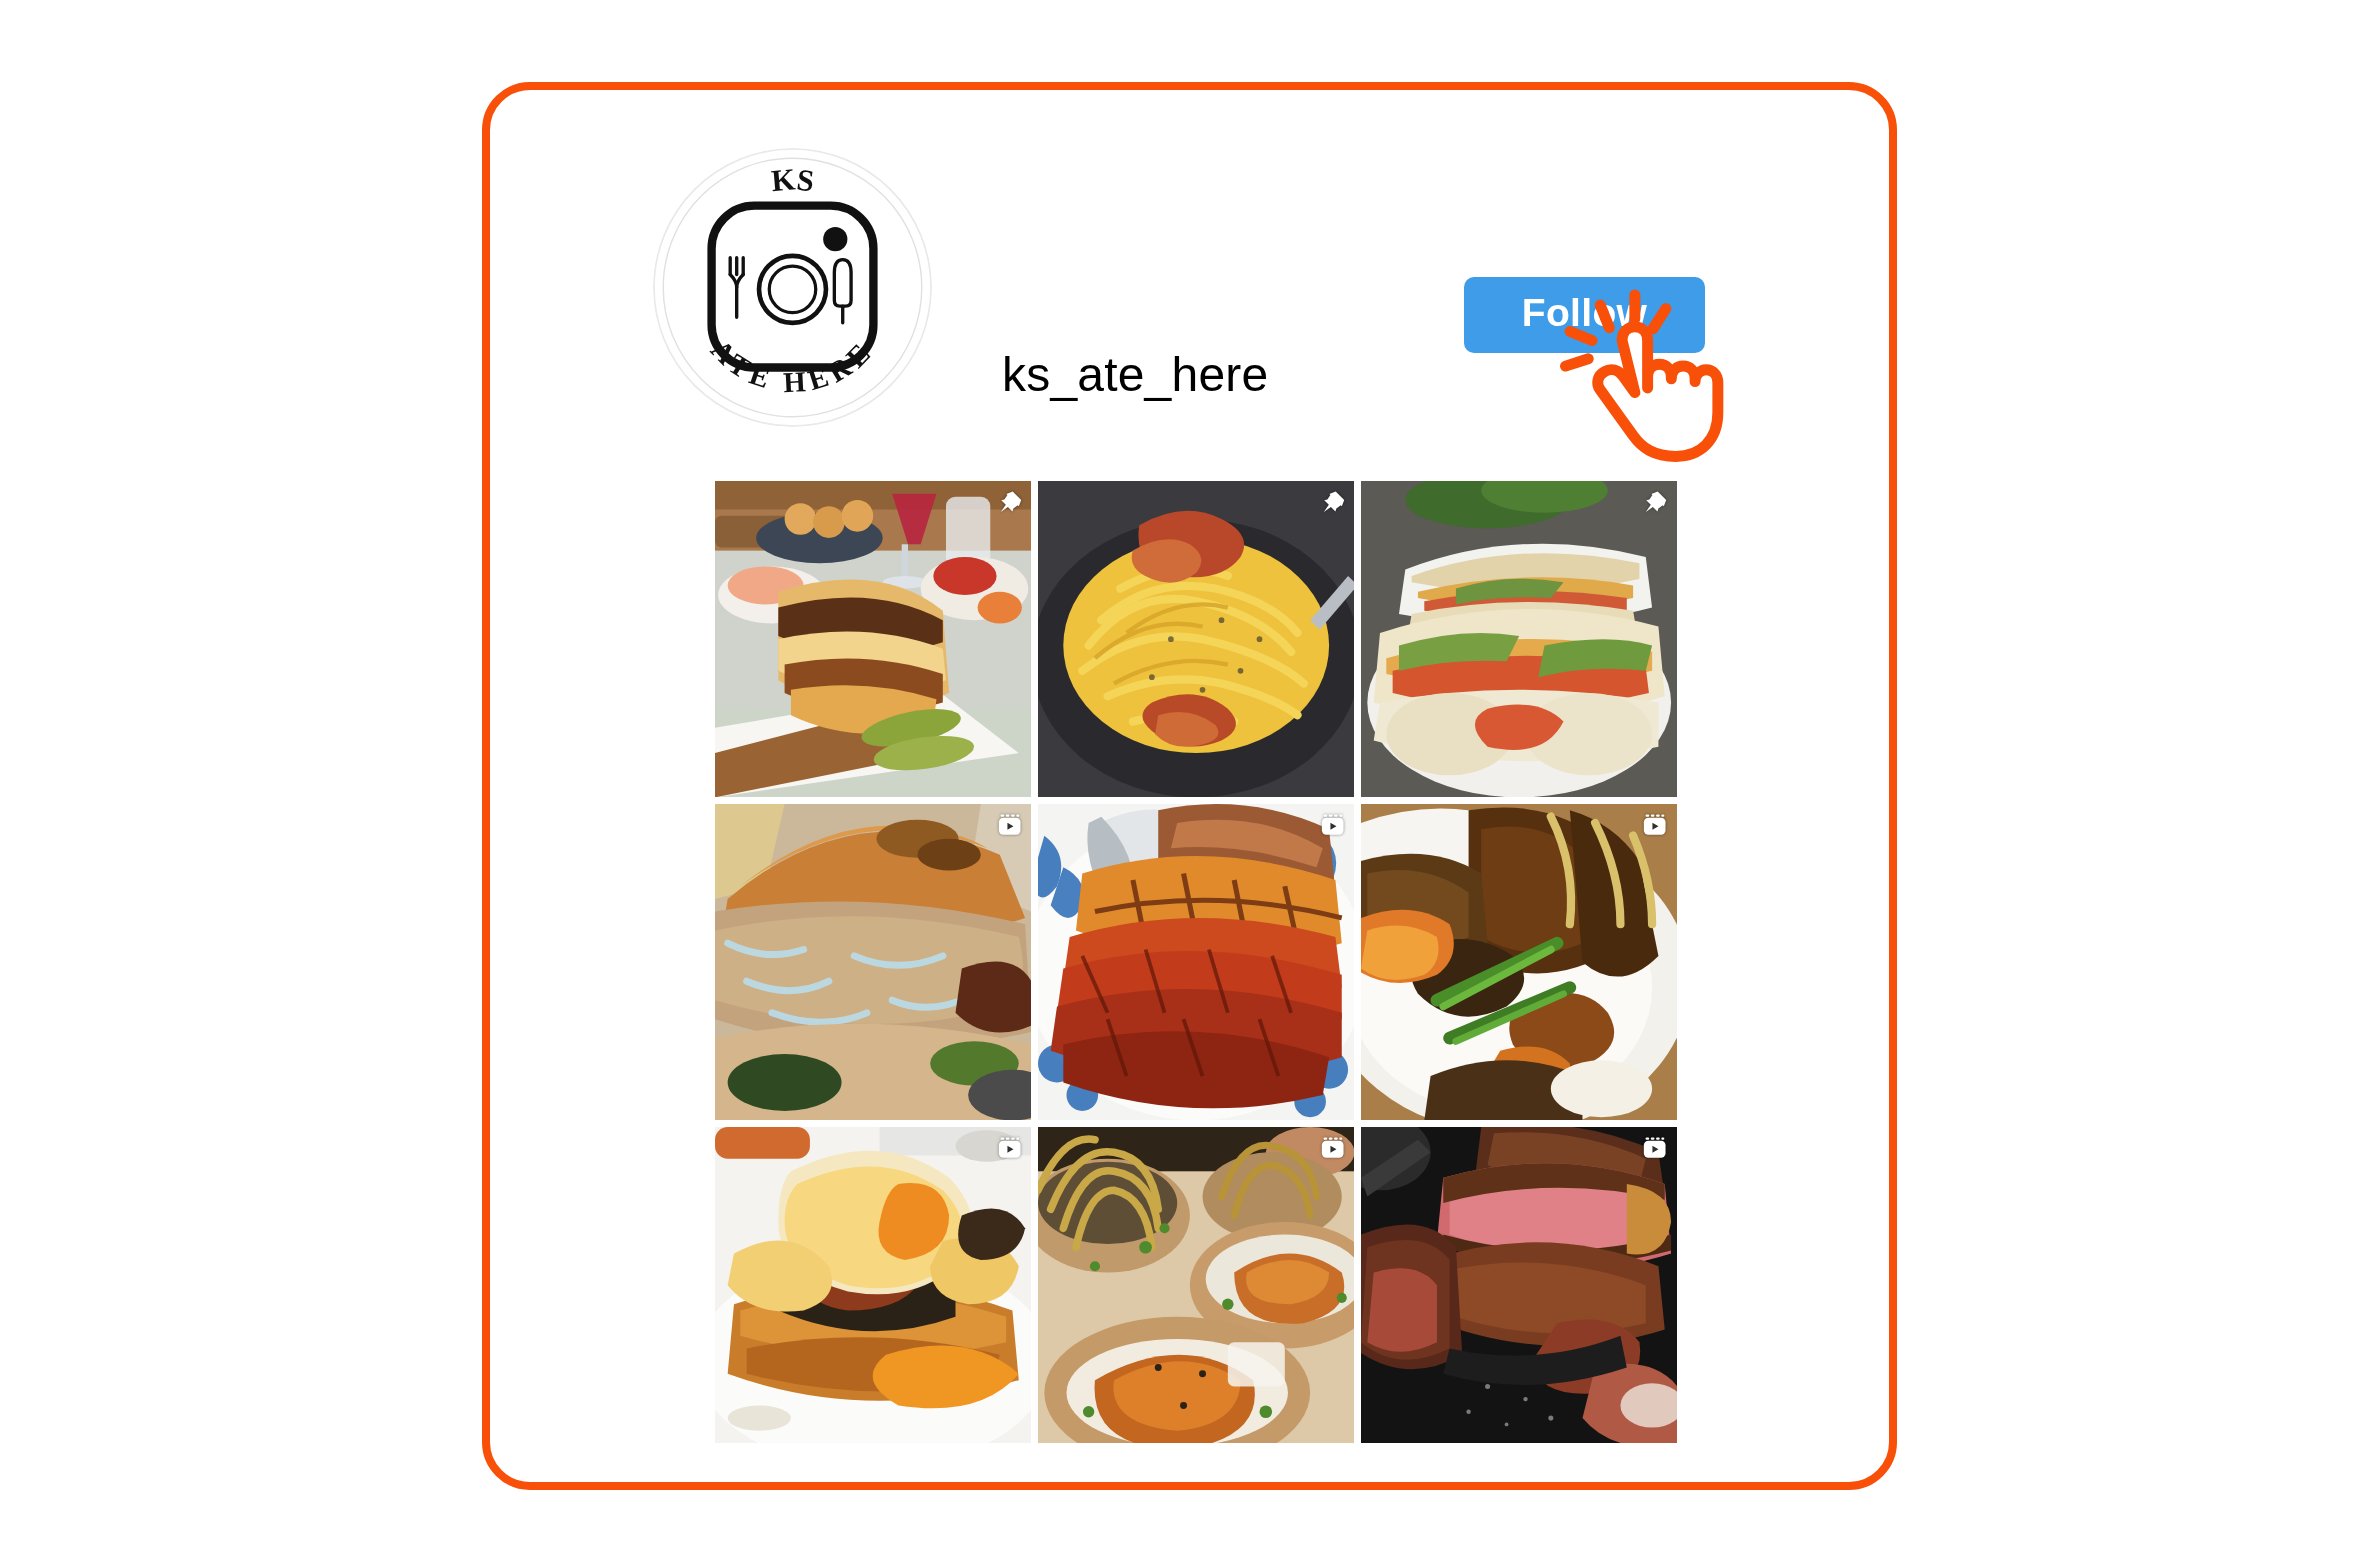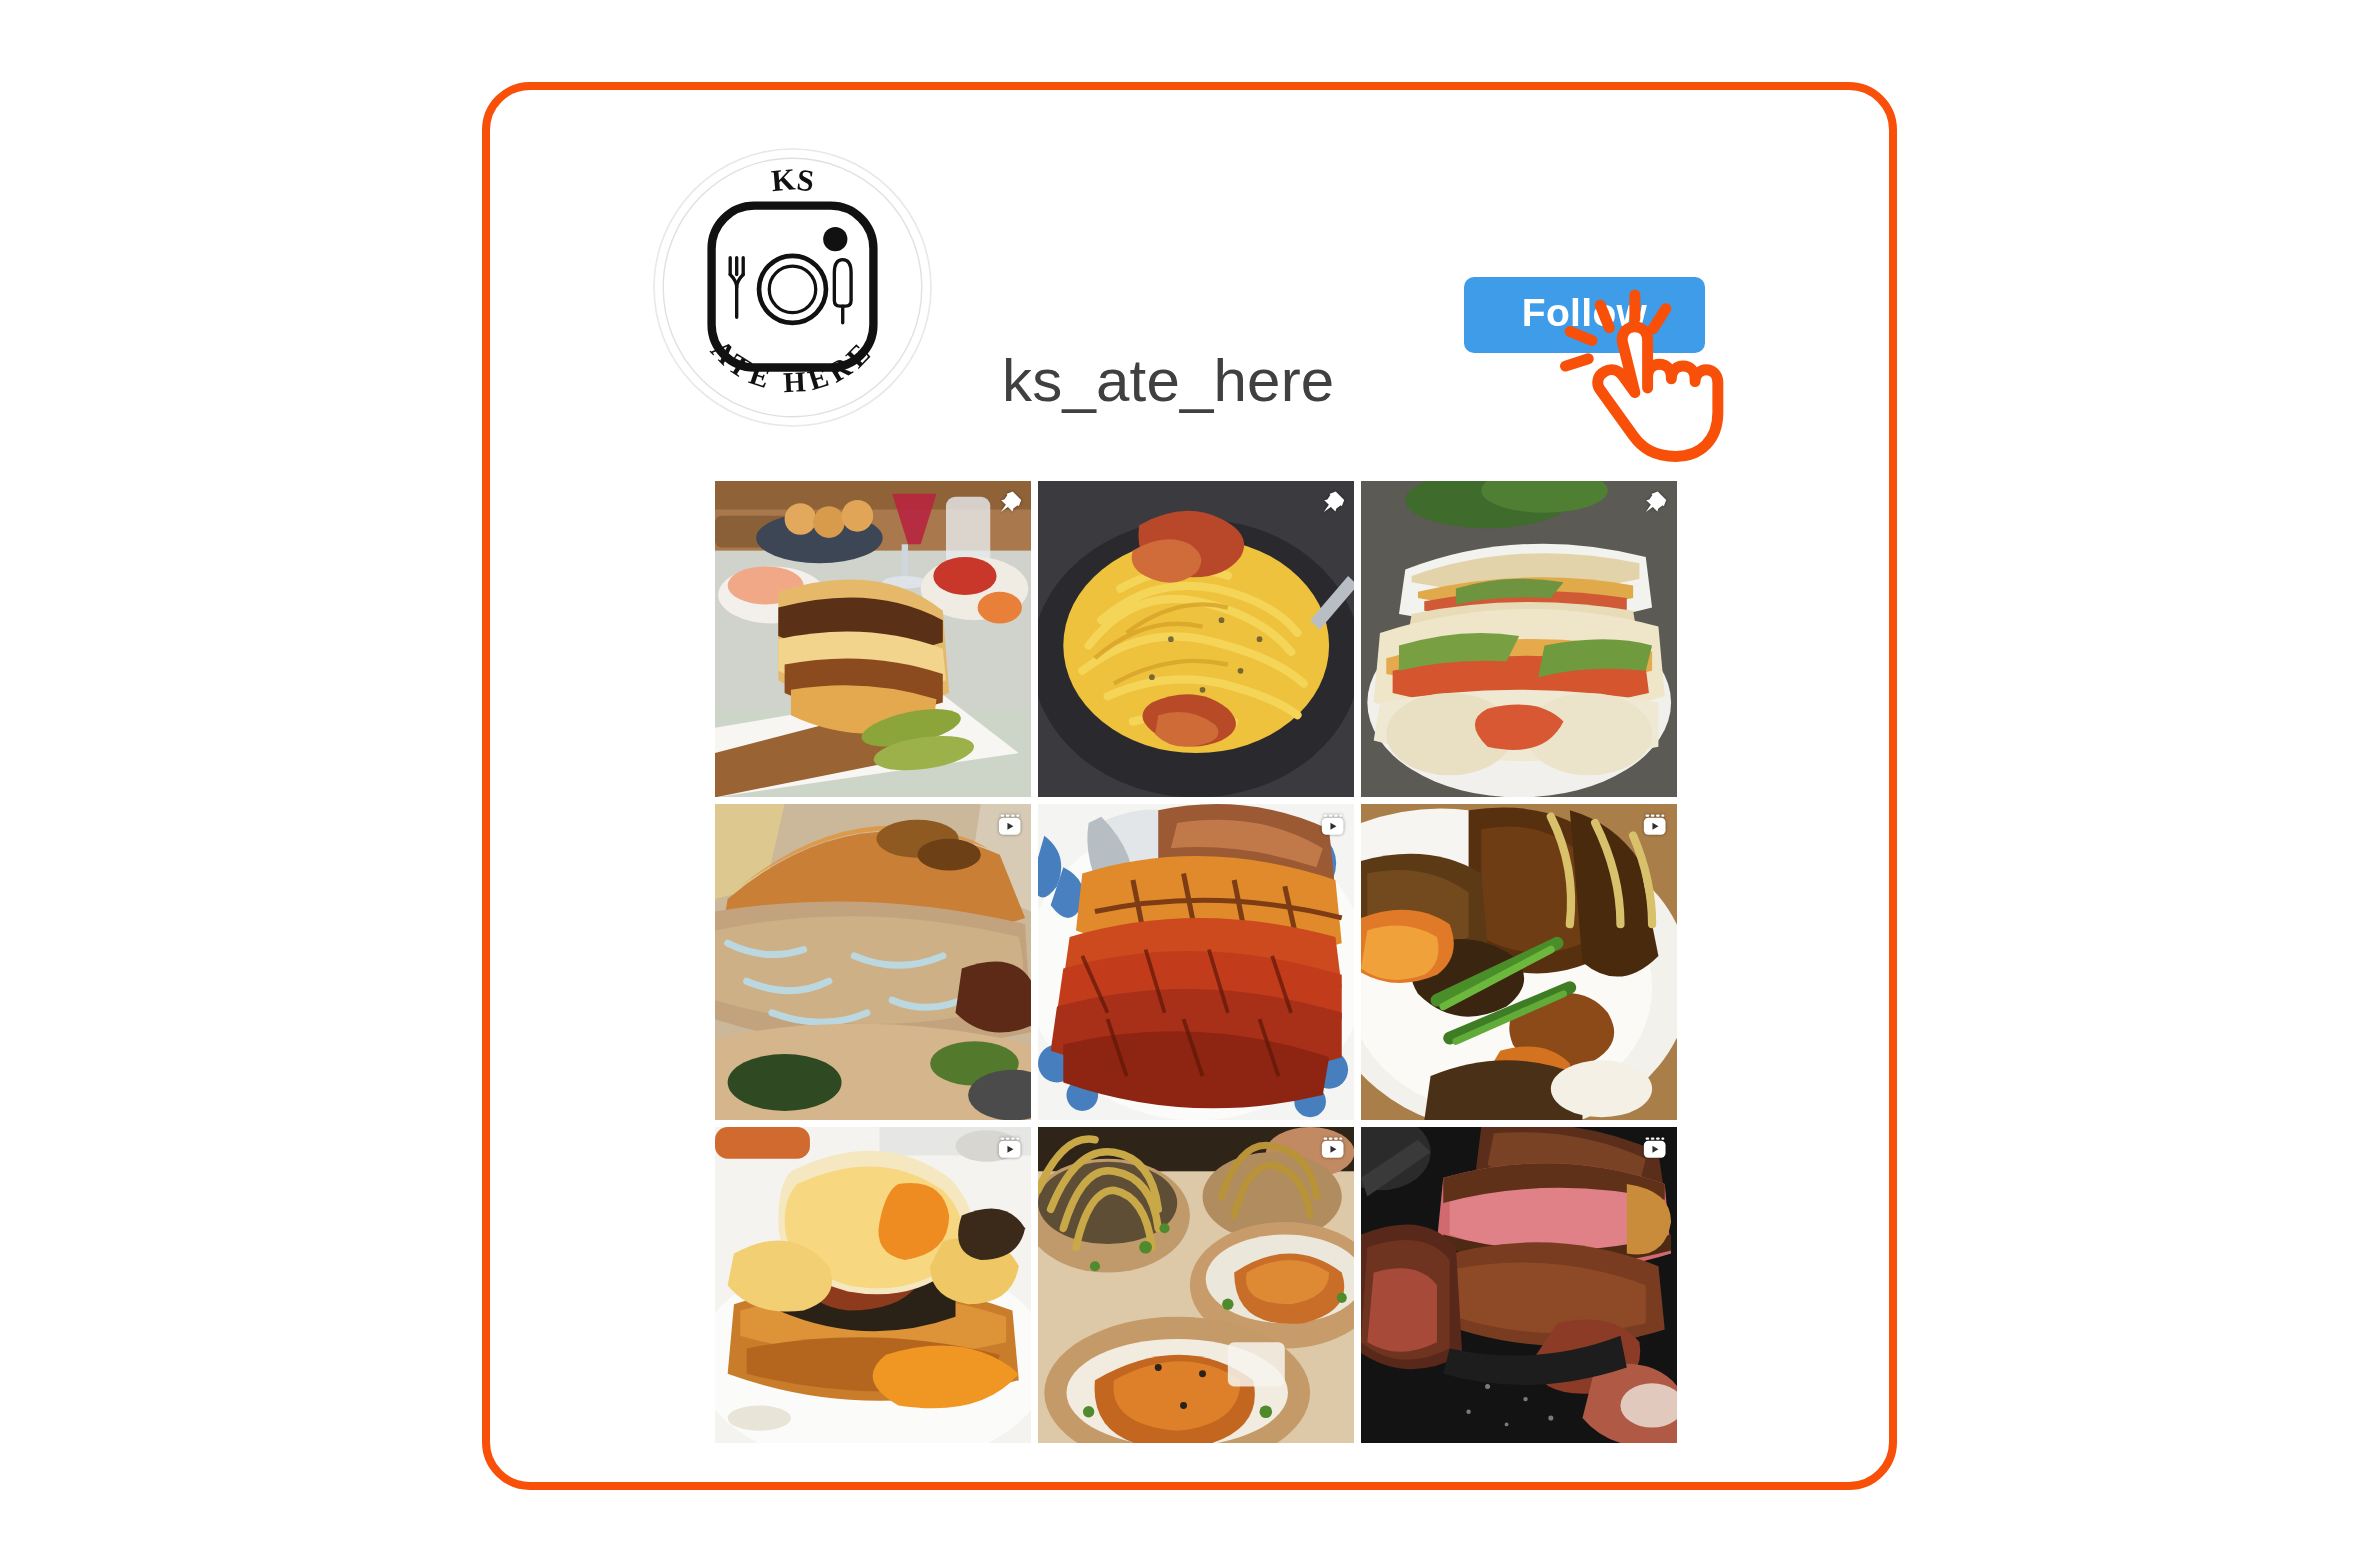--- a/index.html
+++ b/index.html
@@ -51,23 +51,23 @@
     background: #ffffff;
     overflow: hidden;
   }
   .avatar-wrap svg { display: block; width: 100%; height: 100%; }
 
   
   .username {
     position: absolute;
     left: 512px;
     top: 261px;
-    font-size: 60px;
+    font-size: 48px;
     line-height: 1;
-    color: #404040;
+    color: #000000;
     font-family: "Liberation Sans", sans-serif;
     font-weight: 400;
     letter-spacing: 0.2px;
     white-space: nowrap;
   }
 
   
   .follow-button {
     position: absolute;
     left: 974px;

